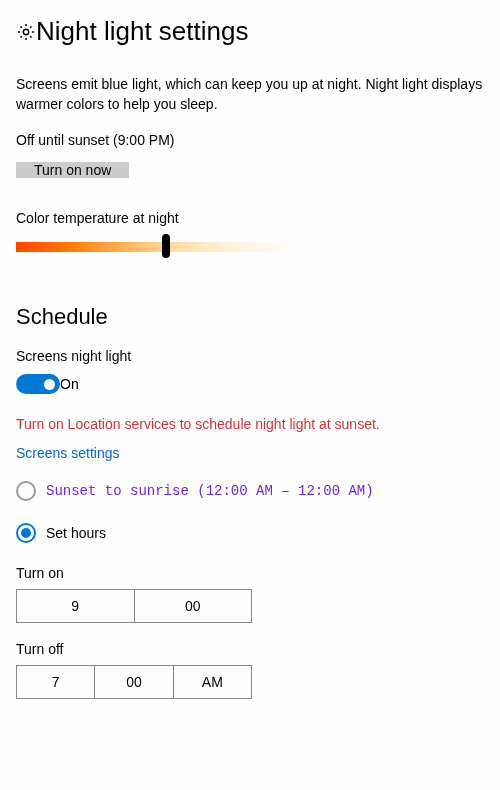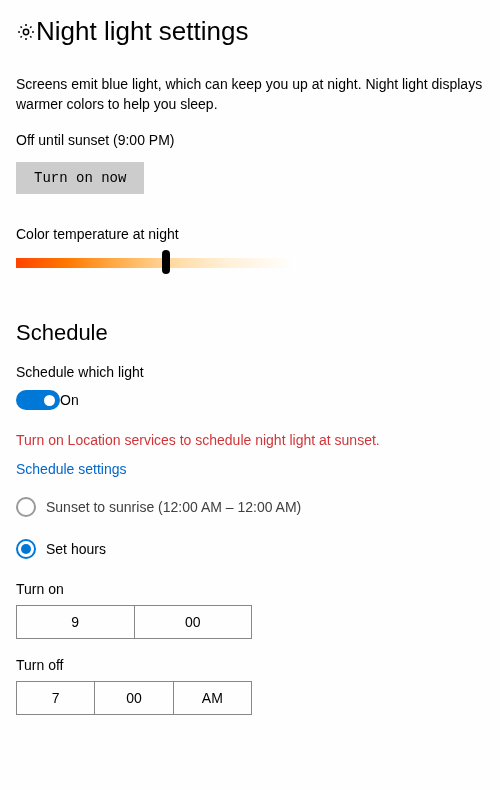--- a/index.html
+++ b/index.html
@@ -28,24 +28,24 @@
     line-height: 1.4;
     margin-bottom: 18px;
     max-width: 470px;
   }
   .status-text {
     margin-bottom: 14px;
   }
   .btn {
     background: #ccc;
     border: none;
-    padding: 8px 18px;
+    padding: 0 18px;
     font-size: 14px;
     cursor: pointer;
-    font-family: Liberation Mono, monospace;
+    font-family: Liberation Sans, sans-serif;
   }
   .section-gap { margin-top: 32px; }
   .label { margin-bottom: 10px; }
   .slider-wrap {
     position: relative;
     width: 280px;
     height: 20px;
     margin-bottom: 10px;
   }
   .slider-track {
@@ -128,21 +128,21 @@
   .radio.selected::after {
     content: "";
     position: absolute;
     width: 10px;
     height: 10px;
     background: #0078d7;
     border-radius: 50%;
     top: 3px;
     left: 3px;
   }
-  .radio-label.disabled { color: #404040; }
+  .radio-label.disabled { color: #6d28d9; font-family: Liberation Mono, monospace; }
   .time-label { margin-top: 18px; margin-bottom: 8px; }
   .time-group {
     display: flex;
     border: 1px solid #888;
     width: 236px;
   }
   .time-cell {
     flex: 1;
     text-align: center;
     padding: 8px 0;
@@ -173,31 +173,31 @@
 
 <div class="section-gap label">Color temperature at night</div>
 
 <div class="slider-wrap">
   <div class="slider-track"></div>
   <div class="slider-thumb"></div>
 </div>
 
 <h2 class="schedule-heading">Schedule</h2>
 
-<div class="label">Schedule which light</div>
+<div class="label">Screens night light</div>
 
 <div class="toggle-row">
   <div class="toggle">
     <div class="toggle-knob"></div>
   </div>
   <span>On</span>
 </div>
 
 <div class="warning-text">Turn on Location services to schedule night light at sunset.</div>
-<span class="link">Schedule settings</span>
+<span class="link">Screens settings</span>
 
 <div class="radio-row">
   <div class="radio disabled"></div>
   <span class="radio-label disabled">Sunset to sunrise (12:00 AM – 12:00 AM)</span>
 </div>
 
 <div class="radio-row">
   <div class="radio selected"></div>
   <span class="radio-label">Set hours</span>
 </div>

